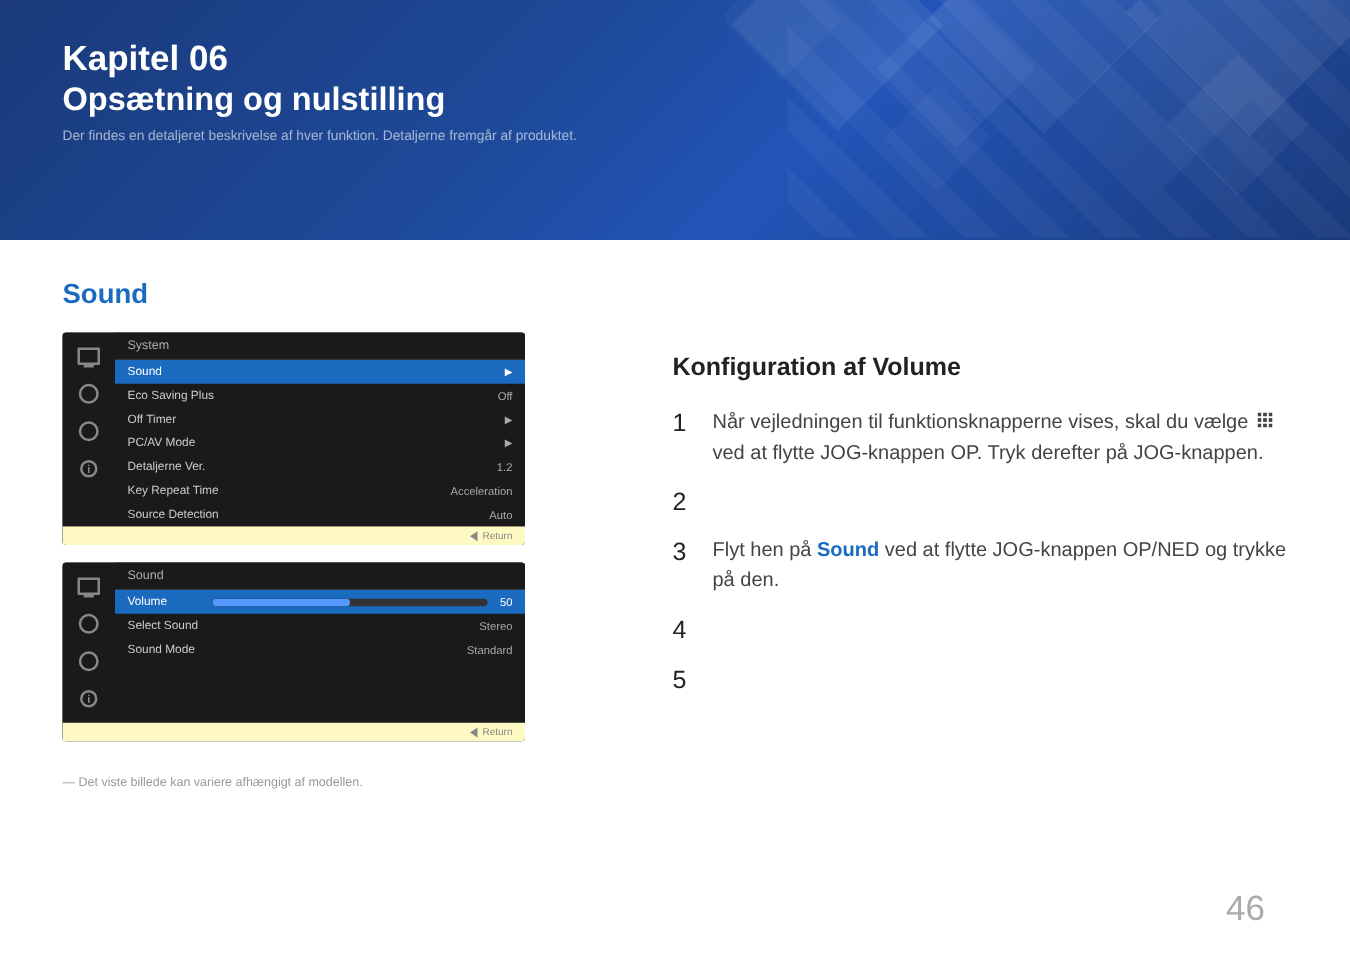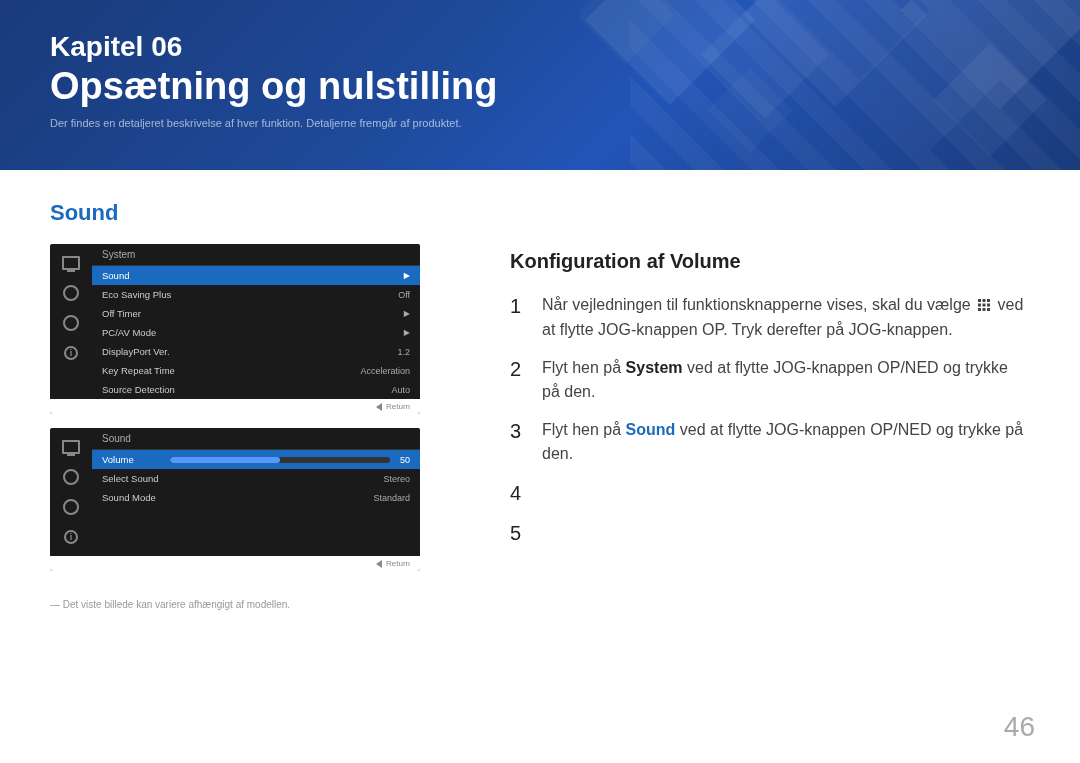--- a/index.html
+++ b/index.html
@@ -8,21 +8,21 @@
       height: 763px;
       font-family: 'Segoe UI', Arial, sans-serif;
       background: #ffffff;
       overflow: hidden;
     }
 
     
     .header-banner {
       position: relative;
       width: 100%;
-      height: 170px;
+      height: 192px;
       background: linear-gradient(135deg, #1a3a7a 0%, #1e4a9a 40%, #2255b8 60%, #1a3a7a 100%);
       overflow: hidden;
       padding: 30px 50px;
     }
 
     .header-banner::after {
       content: '';
       position: absolute;
       right: -50px;
       top: -30px;
@@ -55,21 +55,21 @@
     }
 
     .header-chapter {
       font-size: 28px;
       font-weight: 700;
       color: #ffffff;
       line-height: 1.2;
     }
 
     .header-title {
-      font-size: 38px;
+      font-size: 26px;
       font-weight: 700;
       color: #ffffff;
       line-height: 1.2;
     }
 
     .header-subtitle {
       margin-top: 8px;
       font-size: 11px;
       color: rgba(255,255,255,0.6);
     }
@@ -211,21 +211,21 @@
       color: #aaa;
       font-size: 9px;
     }
 
     .item-arrow {
       color: #aaa;
       font-size: 8px;
     }
 
     .screen-footer {
-      background: #ffffff;
+      background: #fef9c3;
       padding: 3px 10px;
       display: flex;
       justify-content: flex-end;
       align-items: center;
       gap: 4px;
     }
 
     .footer-triangle {
       width: 0;
       height: 0;
@@ -273,20 +273,21 @@
     
     .caption {
       font-size: 10px;
       color: #999;
       margin-top: 28px;
     }
 
     
     .right-column {
       flex: 1;
+      margin-left: 28px;
     }
 
     .config-title {
       font-size: 20px;
       font-weight: 700;
       color: #222;
       margin-bottom: 20px;
     }
 
     .step-list {
@@ -323,21 +324,21 @@
 
     .step-text .blue-bold {
       font-weight: 700;
       color: #1a6abf;
     }
 
     
     .page-number {
       position: absolute;
       bottom: 20px;
-      right: 45px;
+      right: 68px;
       font-size: 28px;
       color: #aaa;
       font-weight: 300;
     }
   </style>
 </head>
 <body>
 
 <div class="header-banner">
   <div class="diamonds">
@@ -389,21 +390,21 @@
           </div>
           <div class="screen-menu-item">
             <span>Off Timer</span>
             <span class="item-arrow">▶</span>
           </div>
           <div class="screen-menu-item">
             <span>PC/AV Mode</span>
             <span class="item-arrow">▶</span>
           </div>
           <div class="screen-menu-item">
-            <span>DisplayPort Ver.</span>
+            <span>Detaljerne Ver.</span>
             <span class="item-value">1.2</span>
           </div>
           <div class="screen-menu-item">
             <span>Key Repeat Time</span>
             <span class="item-value">Acceleration</span>
           </div>
           <div class="screen-menu-item">
             <span>Source Detection</span>
             <span class="item-value">Auto</span>
           </div>
@@ -483,25 +484,20 @@
               <rect x="4.5" y="9" width="3" height="3" fill="#444"></rect>
               <rect x="9" y="9" width="3" height="3" fill="#444"></rect>
             </svg>
           </span>
           <span>ved at flytte JOG-knappen OP. Tryk derefter på JOG-knappen.</span>
         </span>
       </li>
 
       <li class="step-item">
         <span class="step-number">2</span>
-        <span class="step-text">
-          <span>Flyt hen på</span>
-          <strong> </strong><strong>System</strong>
-          <span>ved at flytte JOG-knappen OP/NED og trykke på den.</span>
-        </span>
       </li>
 
       <li class="step-item">
         <span class="step-number">3</span>
         <span class="step-text">
           <span>Flyt hen på</span>
           <span class="blue-bold"> </span><span class="blue-bold">Sound</span>
           <span>ved at flytte JOG-knappen OP/NED og trykke på den.</span>
         </span>
       </li>

